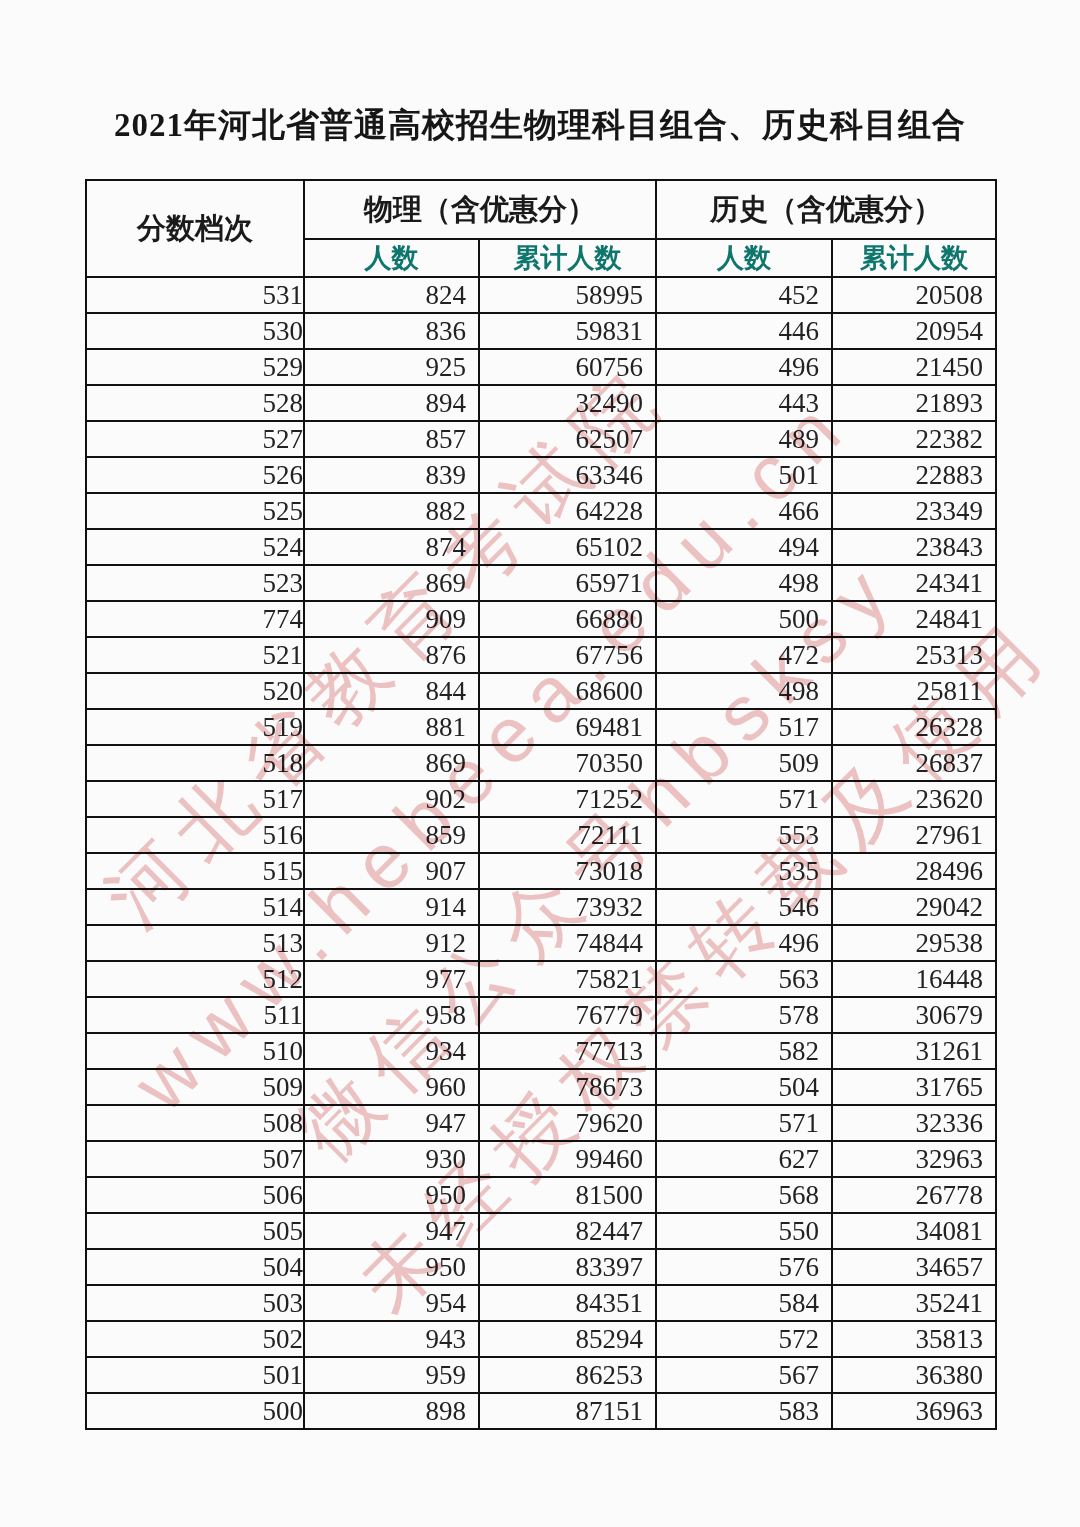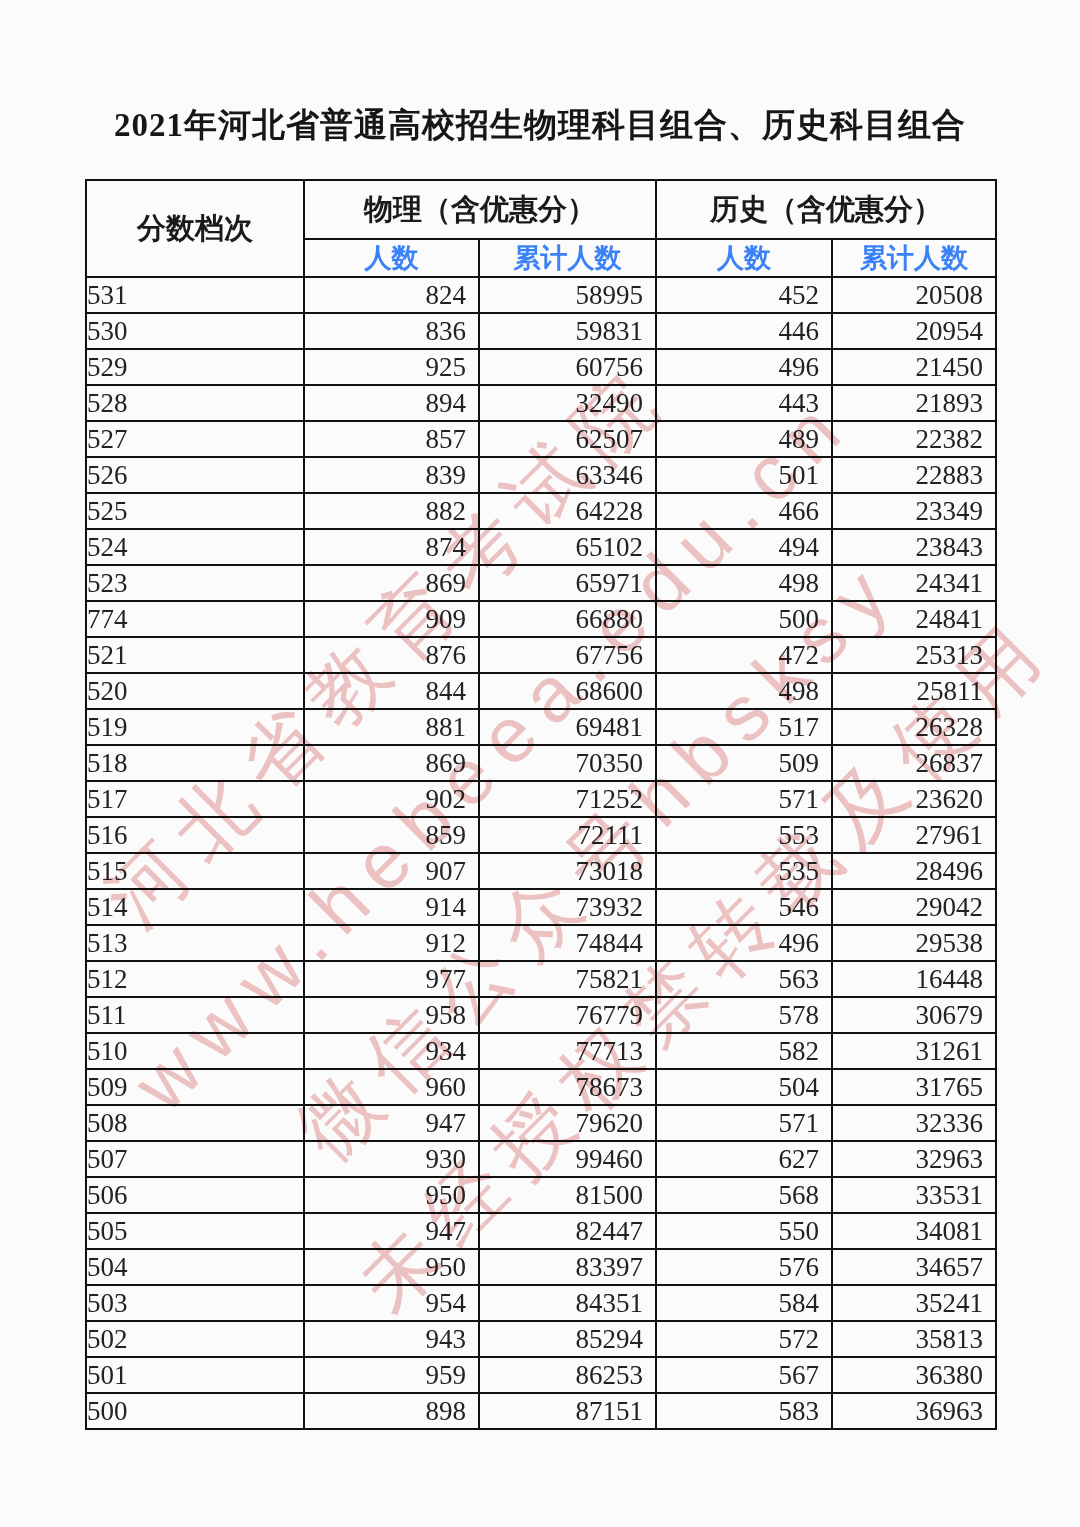--- a/index.html
+++ b/index.html
@@ -51,29 +51,29 @@
     font-size: 29px;
     font-weight: 700;
     text-align: center;
     color: #1a1a1a;
   }
   .score-table thead tr.sub-row th {
     height: 36px;
     font-size: 27px;
     font-weight: 700;
     text-align: center;
-    color: #3b82f6;
+    color: #0f766e;
   }
   .score-table tbody td {
     height: 34px;
     font-size: 27px;
     color: #222222;
   }
   .score-table tbody td.score {
-    text-align: left;
+    text-align: right;
     margin-left: 20px;
   }
   .score-table tbody td.num {
     text-align: right;
     padding-right: 12px;
   }
   .watermark {
     position: absolute;
     left: 545px;
     top: 805px;
@@ -314,21 +314,21 @@
           <td class="num">930</td>
           <td class="num">99460</td>
           <td class="num">627</td>
           <td class="num">32963</td>
         </tr>
         <tr>
           <td class="score">506</td>
           <td class="num">950</td>
           <td class="num">81500</td>
           <td class="num">568</td>
-          <td class="num">33531</td>
+          <td class="num">26778</td>
         </tr>
         <tr>
           <td class="score">505</td>
           <td class="num">947</td>
           <td class="num">82447</td>
           <td class="num">550</td>
           <td class="num">34081</td>
         </tr>
         <tr>
           <td class="score">504</td>

